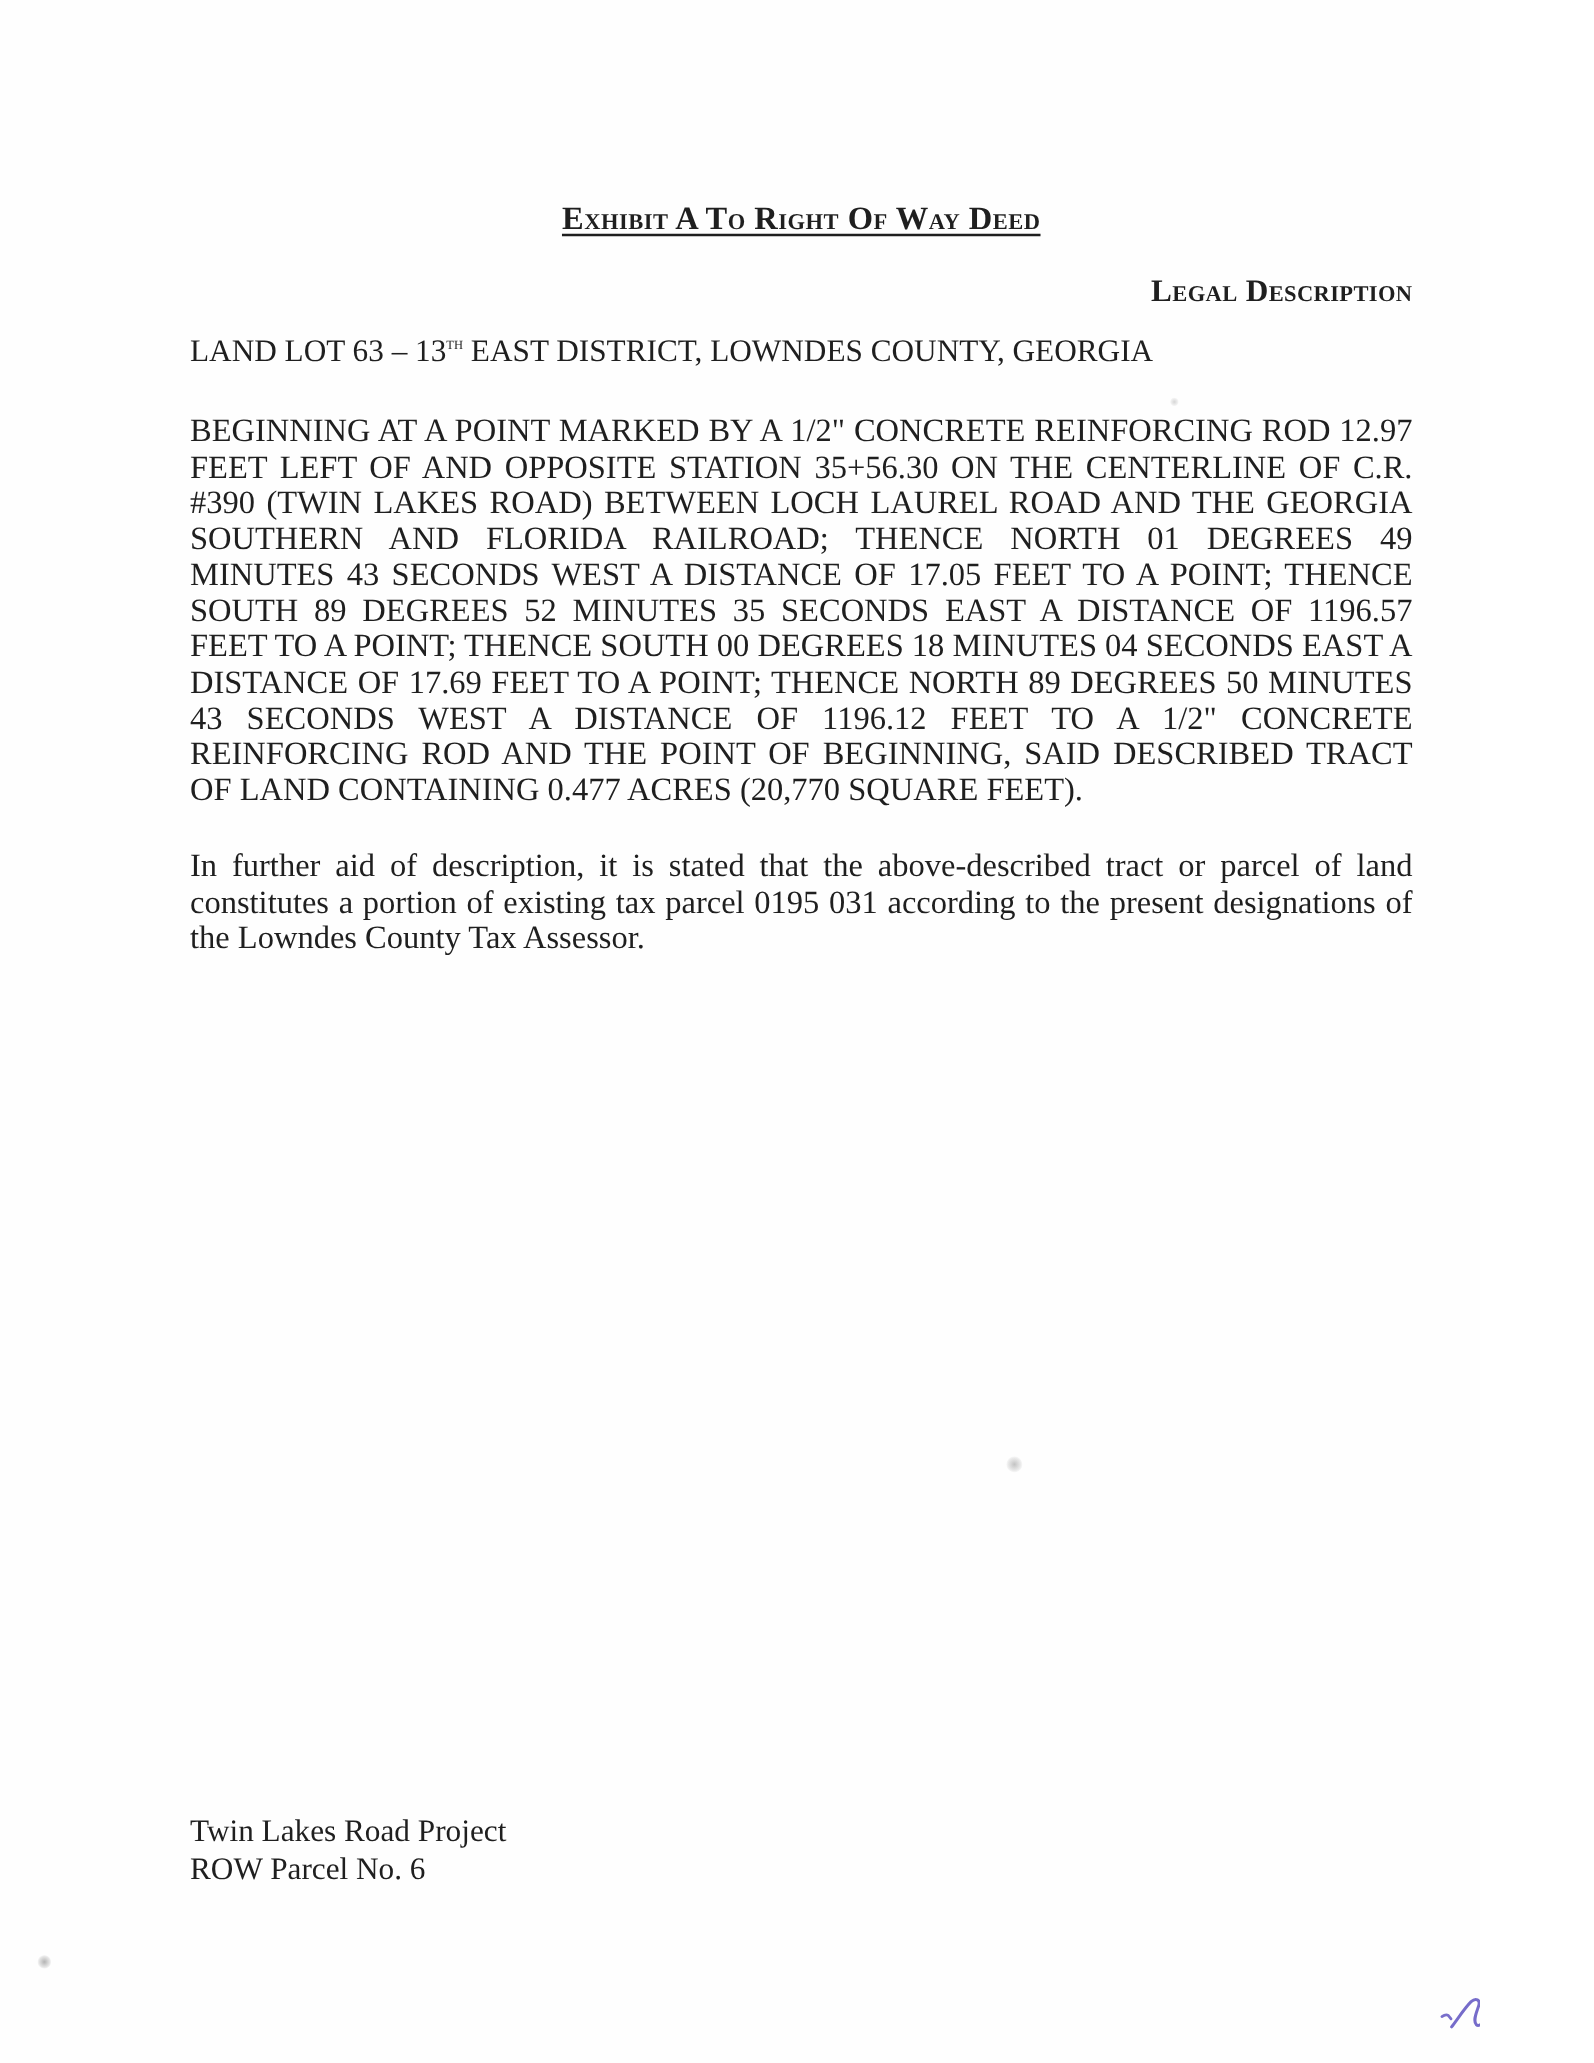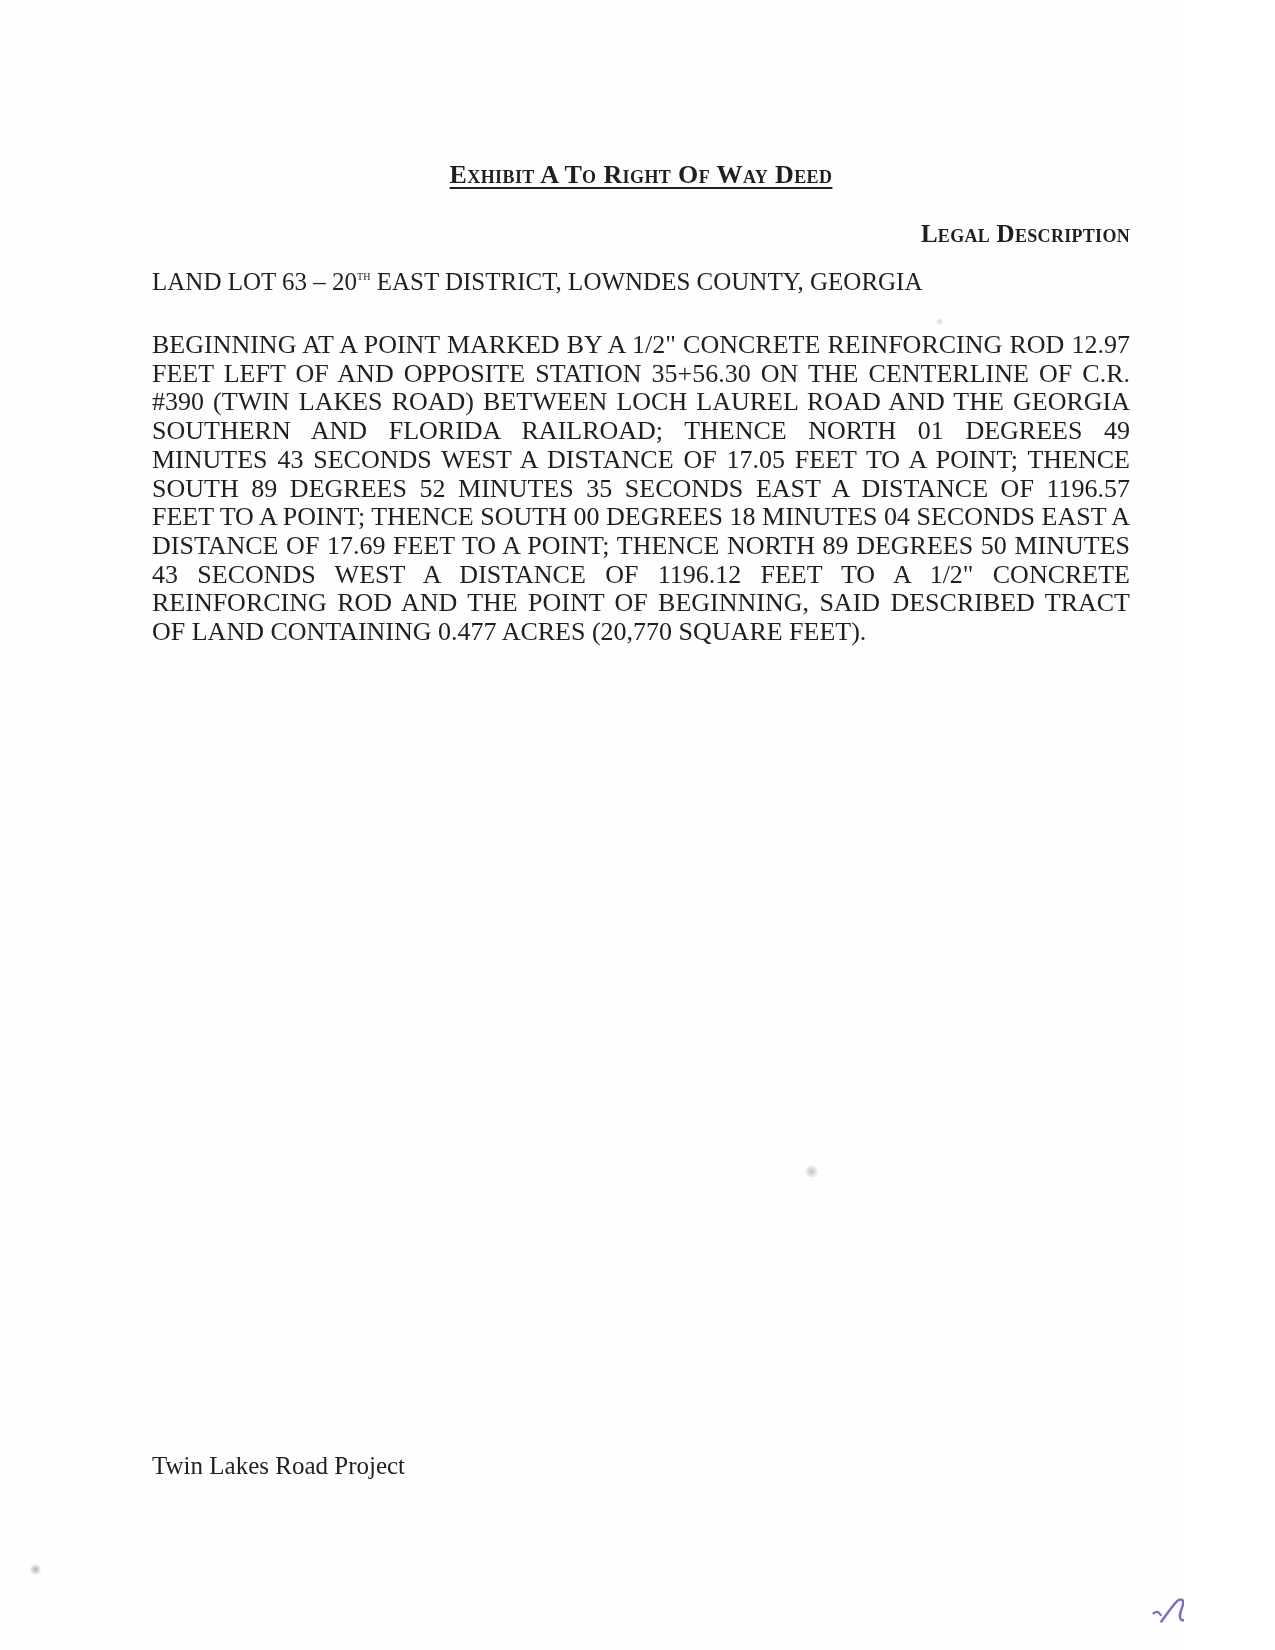--- a/index.html
+++ b/index.html
@@ -96,28 +96,30 @@
 
 <div class="page">
 
   <div class="doc-title">
     <span class="underlined">Exhibit A To Right Of Way Deed</span>
   </div>
 
   <div class="doc-subtitle">Legal Description</div>
 
   <div class="land-lot">
-    <span>LAND LOT 63 – 20</span><sup>TH</sup><span> EAST DISTRICT, LOWNDES COUNTY, GEORGIA</span>
+    <span>LAND LOT 63 – 13</span><sup>TH</sup><span> EAST DISTRICT, LOWNDES COUNTY, GEORGIA</span>
   </div>
 
   <div class="para para1">BEGINNING AT A POINT MARKED BY A 1/2" CONCRETE REINFORCING ROD 12.97 FEET LEFT OF AND OPPOSITE STATION 35+56.30 ON THE CENTERLINE OF C.R. #390 (TWIN LAKES ROAD) BETWEEN LOCH LAUREL ROAD AND THE GEORGIA SOUTHERN AND FLORIDA RAILROAD; THENCE NORTH 01 DEGREES 49 MINUTES 43 SECONDS WEST A DISTANCE OF 17.05 FEET TO A POINT; THENCE SOUTH 89 DEGREES 52 MINUTES 35 SECONDS EAST A DISTANCE OF 1196.57 FEET TO A POINT; THENCE SOUTH 00 DEGREES 18 MINUTES 04 SECONDS EAST A DISTANCE OF 17.69 FEET TO A POINT; THENCE NORTH 89 DEGREES 50 MINUTES 43 SECONDS WEST A DISTANCE OF 1196.12 FEET TO A 1/2" CONCRETE REINFORCING ROD AND THE POINT OF BEGINNING, SAID DESCRIBED TRACT OF LAND CONTAINING 0.477 ACRES (20,770 SQUARE FEET).</div>
 
+  <div class="para para2">In further aid of description, it is stated that the above-described tract or parcel of land constitutes a portion of existing tax parcel 0195 031 according to the present designations of the Lowndes County Tax Assessor.</div>
 
   <div class="footer-block">
     <div>Twin Lakes Road Project</div>
+    <div>ROW Parcel No. 6</div>
   </div>
 
   <svg class="signature" viewBox="0 0 105 48" fill="none" xmlns="http://www.w3.org/2000/svg">
     <path d="M10.5,21 q3.5,-2.5 5.5,-1 l2.5,3" stroke-width="2.4" stroke-linecap="round" stroke-linejoin="round" opacity="0.9" stroke="#6a5fc5"></path>
     <path d="M19,30 C23,25 30,14 36,8 C40,4.5 44.5,6 42.5,12 C40.5,18 37.5,24.5 40.5,28 C43.5,31 48.5,24 52,19.5 C55,16.5 58,18 57,23 C56.3,26.5 58.5,29 61.5,26 C64.5,23 67,17.5 70,18.5 C73,19.5 73,25.5 76,26.5 C79,27.5 81.5,20.5 83.5,15.5 C85.5,11 88.5,10 91.5,11 L97.5,12 C94.5,20 90,30.5 86,38" stroke-width="2.6" stroke-linecap="round" stroke-linejoin="round" opacity="0.92" stroke="#6a5fc5"></path>
   </svg>
 
   <div class="speck speck-a"></div>
   <div class="speck speck-b"></div>
   <div class="speck speck-c"></div>

